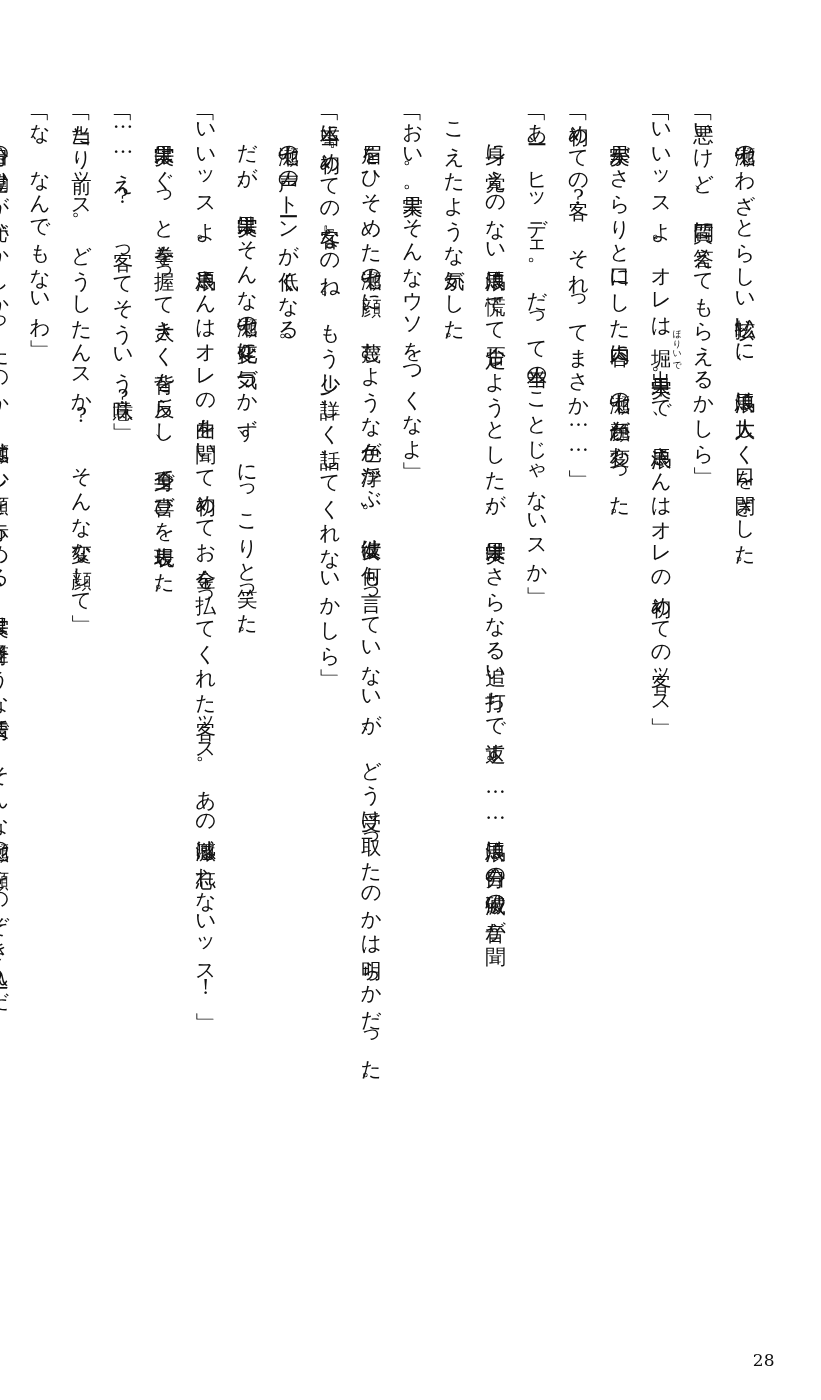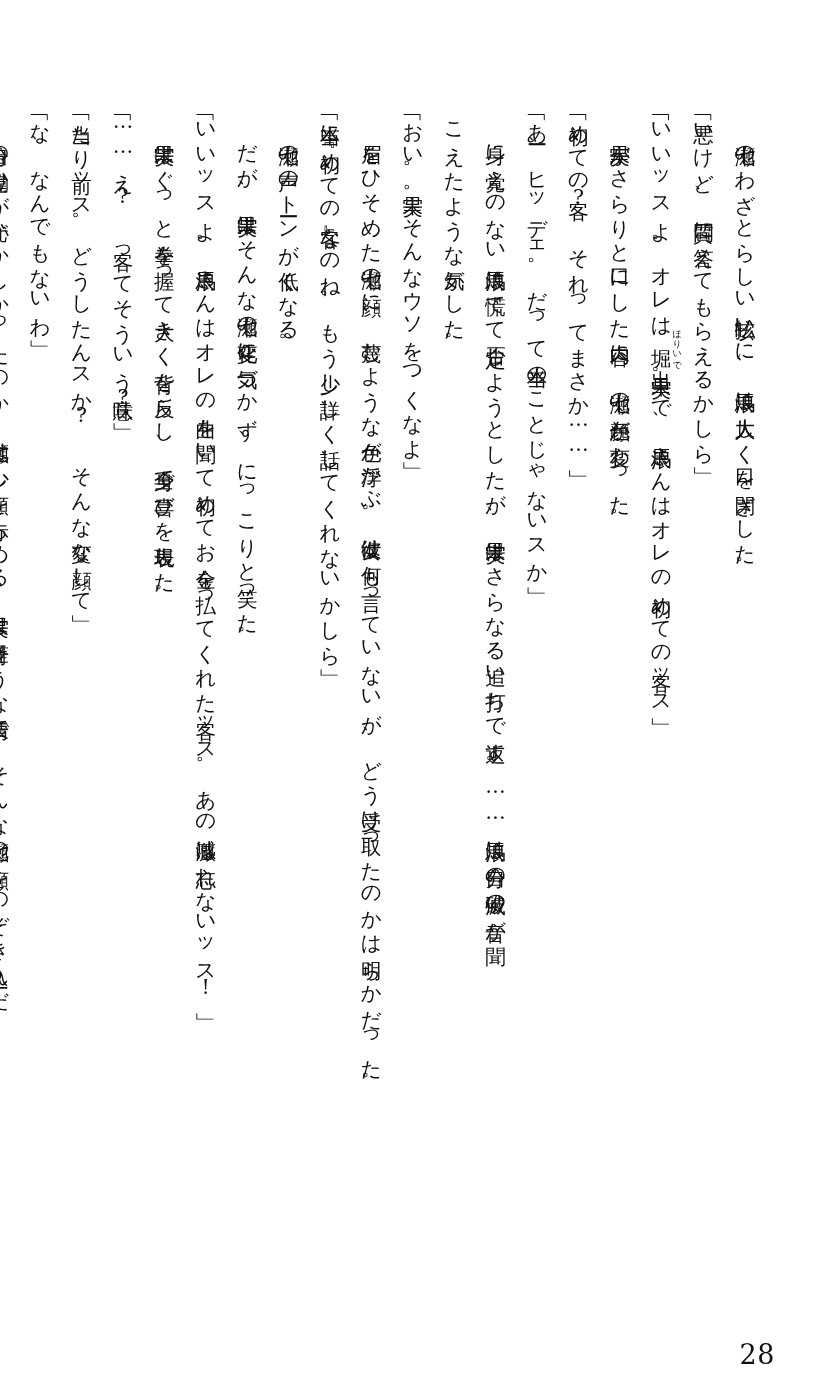--- a/index.html
+++ b/index.html
@@ -61,21 +61,21 @@
   rt {
     font-size: 0.44em;
     letter-spacing: 0.02em;
     font-weight: 400;
   }
 
   #page-number {
     position: absolute;
     right: 46px;
     bottom: 30px;
-    font-size: 27px;
+    font-size: 17px;
     font-family: "DejaVu Serif", "Liberation Serif", serif;
     color: #111111;
     letter-spacing: 0.02em;
   }
 </style>
 </head>
 <body>
 
 <div id="page">
 

